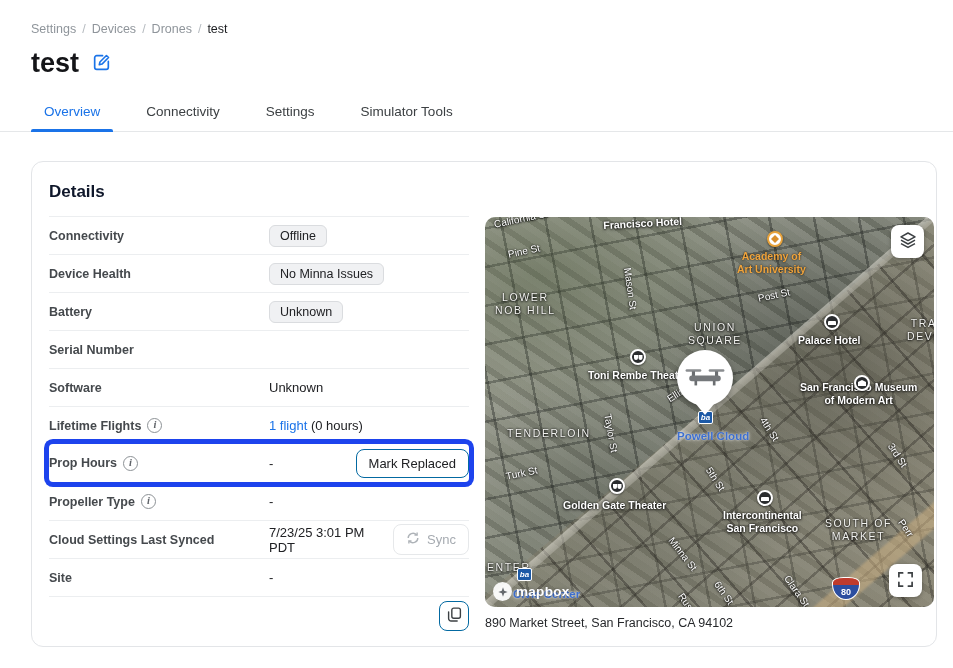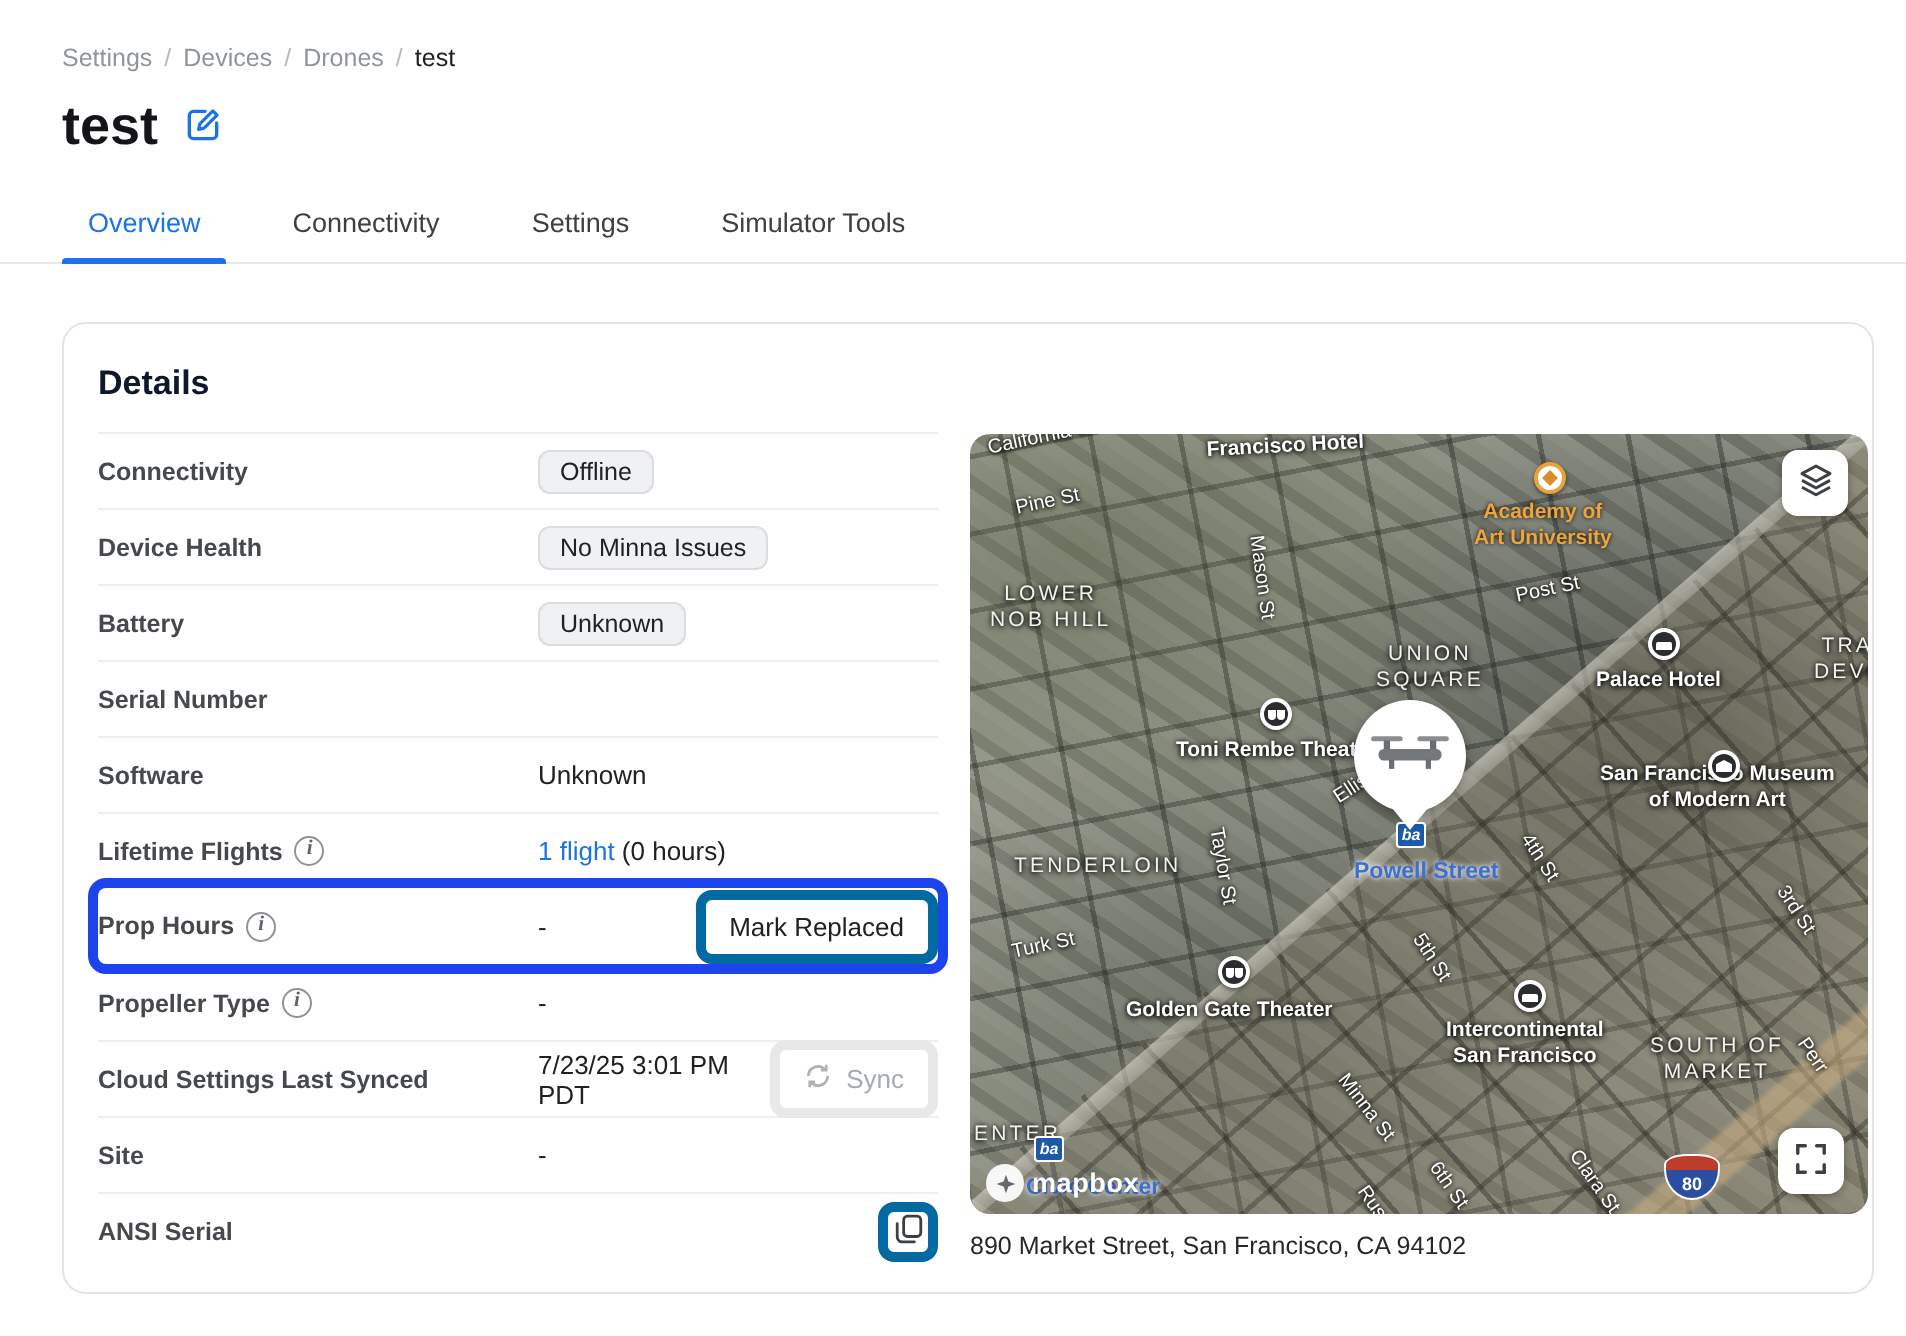--- a/index.html
+++ b/index.html
@@ -32,21 +32,21 @@
   .row:first-of-type { border-top:none; }
   .row-label { flex:0 0 220px; color:#45494d; font-weight:bold; font-size:12.5px; display:flex; align-items:center; gap:6px; }
   .row-value { color:#202124; font-size:13px; }
   .row-action { margin-left:auto; }
   .link { color:#1a73e8; cursor:pointer; }
   .suffix { color:#202124; }
 
   .badge { display:inline-block; background:#f0f1f3; border:1px solid #dadcdf; border-radius:6px;
            padding:3px 10px; font-size:12.5px; color:#202124; }
 
-  .btn { background:#fff; border:5px solid #0369a1; border-radius:8px; padding:6px 12px; font-size:13px;
+  .btn { background:#fff; border:1px solid #0369a1; border-radius:8px; padding:6px 12px; font-size:13px;
          color:#202124; cursor:pointer; font-family:inherit; }
   .btn-sync { border-color:#e6e8ea; color:#a6abb1; display:inline-flex; align-items:center; gap:7px; }
   .btn-icon { width:30px; height:30px; display:inline-flex; align-items:center; justify-content:center; padding:0; }
 
   .row-highlight { position:relative; z-index:2; background:#fff; border-top:none; border-radius:4px;
                    box-shadow:0 0 0 5px #1d43ed; }
 
   .info-ic { width:15px; height:15px; border:1.2px solid #8d9296; border-radius:50%; display:inline-flex;
              align-items:center; justify-content:center; color:#5f6368; cursor:pointer; }
   .info-ic::after { content:"i"; font-family:"Liberation Serif", serif; font-style:italic; font-size:10.5px; line-height:1; }
@@ -223,21 +223,20 @@
           </button>
         </span>
       </div>
 
       <div class="row">
         <span class="row-label">Site</span>
         <span class="row-value">-</span>
       </div>
 
       <div class="row">
-        <span class="row-label">ANSI Serial</span>
         <span class="row-value"></span>
         <span class="row-action">
           <button class="btn btn-icon">
             <span>
               <svg width="15" height="15" viewBox="0 0 14 14" fill="none" stroke="#3c4043" stroke-width="1.3">
                   <rect x="4.5" y="1" width="8" height="9.5" rx="1.8"></rect>
                   <path d="M9.5 13h-5.7a2.3 2.3 0 0 1-2.3-2.3V4.5" stroke-linecap="round"></path>
                 </svg>
             </span>
           </button>
@@ -265,21 +264,21 @@
 SQUARE</span>
             <span class="map-label poi" style="left: 313px; top: 117px;">Palace Hotel</span>
             <span class="map-label area" style="left: 422px; top: 100px;">TRAN
 DEVEL</span>
             <span class="map-label poi" style="left: 103px; top: 152px;">Toni Rembe Theat</span>
             <span class="map-label street" style="left: 180px; top: 178px; transform: rotate(-33deg);">Ellis</span>
             <span class="map-label poi" style="left: 315px; top: 164px;">San Francisco Museum
 of Modern Art</span>
             <span class="map-label street" style="left: 128px; top: 196px; transform: rotate(80deg);">Taylor St</span>
             <span class="map-label area" style="left: 22px; top: 210px;">TENDERLOIN</span>
-            <span class="map-label transit" style="left: 192px; top: 212px;">Powell Street</span>
+            <span class="map-label transit" style="left: 192px; top: 212px;">Powell Cloud</span>
             <span class="map-label street" style="left: 20px; top: 254px; transform: rotate(-12deg);">Turk St</span>
             <span class="map-label poi" style="left: 78px; top: 282px;">Golden Gate Theater</span>
             <span class="map-label street" style="left: 282px; top: 198px; transform: rotate(57deg);">4th St</span>
             <span class="map-label street" style="left: 228px; top: 248px; transform: rotate(57deg);">5th St</span>
             <span class="map-label poi" style="left: 238px; top: 292px;">Intercontinental
 San Francisco</span>
             <span class="map-label area" style="left: 340px; top: 300px;">SOUTH OF
 MARKET</span>
             <span class="map-label street" style="left: 190px; top: 318px; transform: rotate(52deg);">Minna St</span>
             <span class="map-label street" style="left: 410px; top: 224px; transform: rotate(57deg);">3rd St</span>

